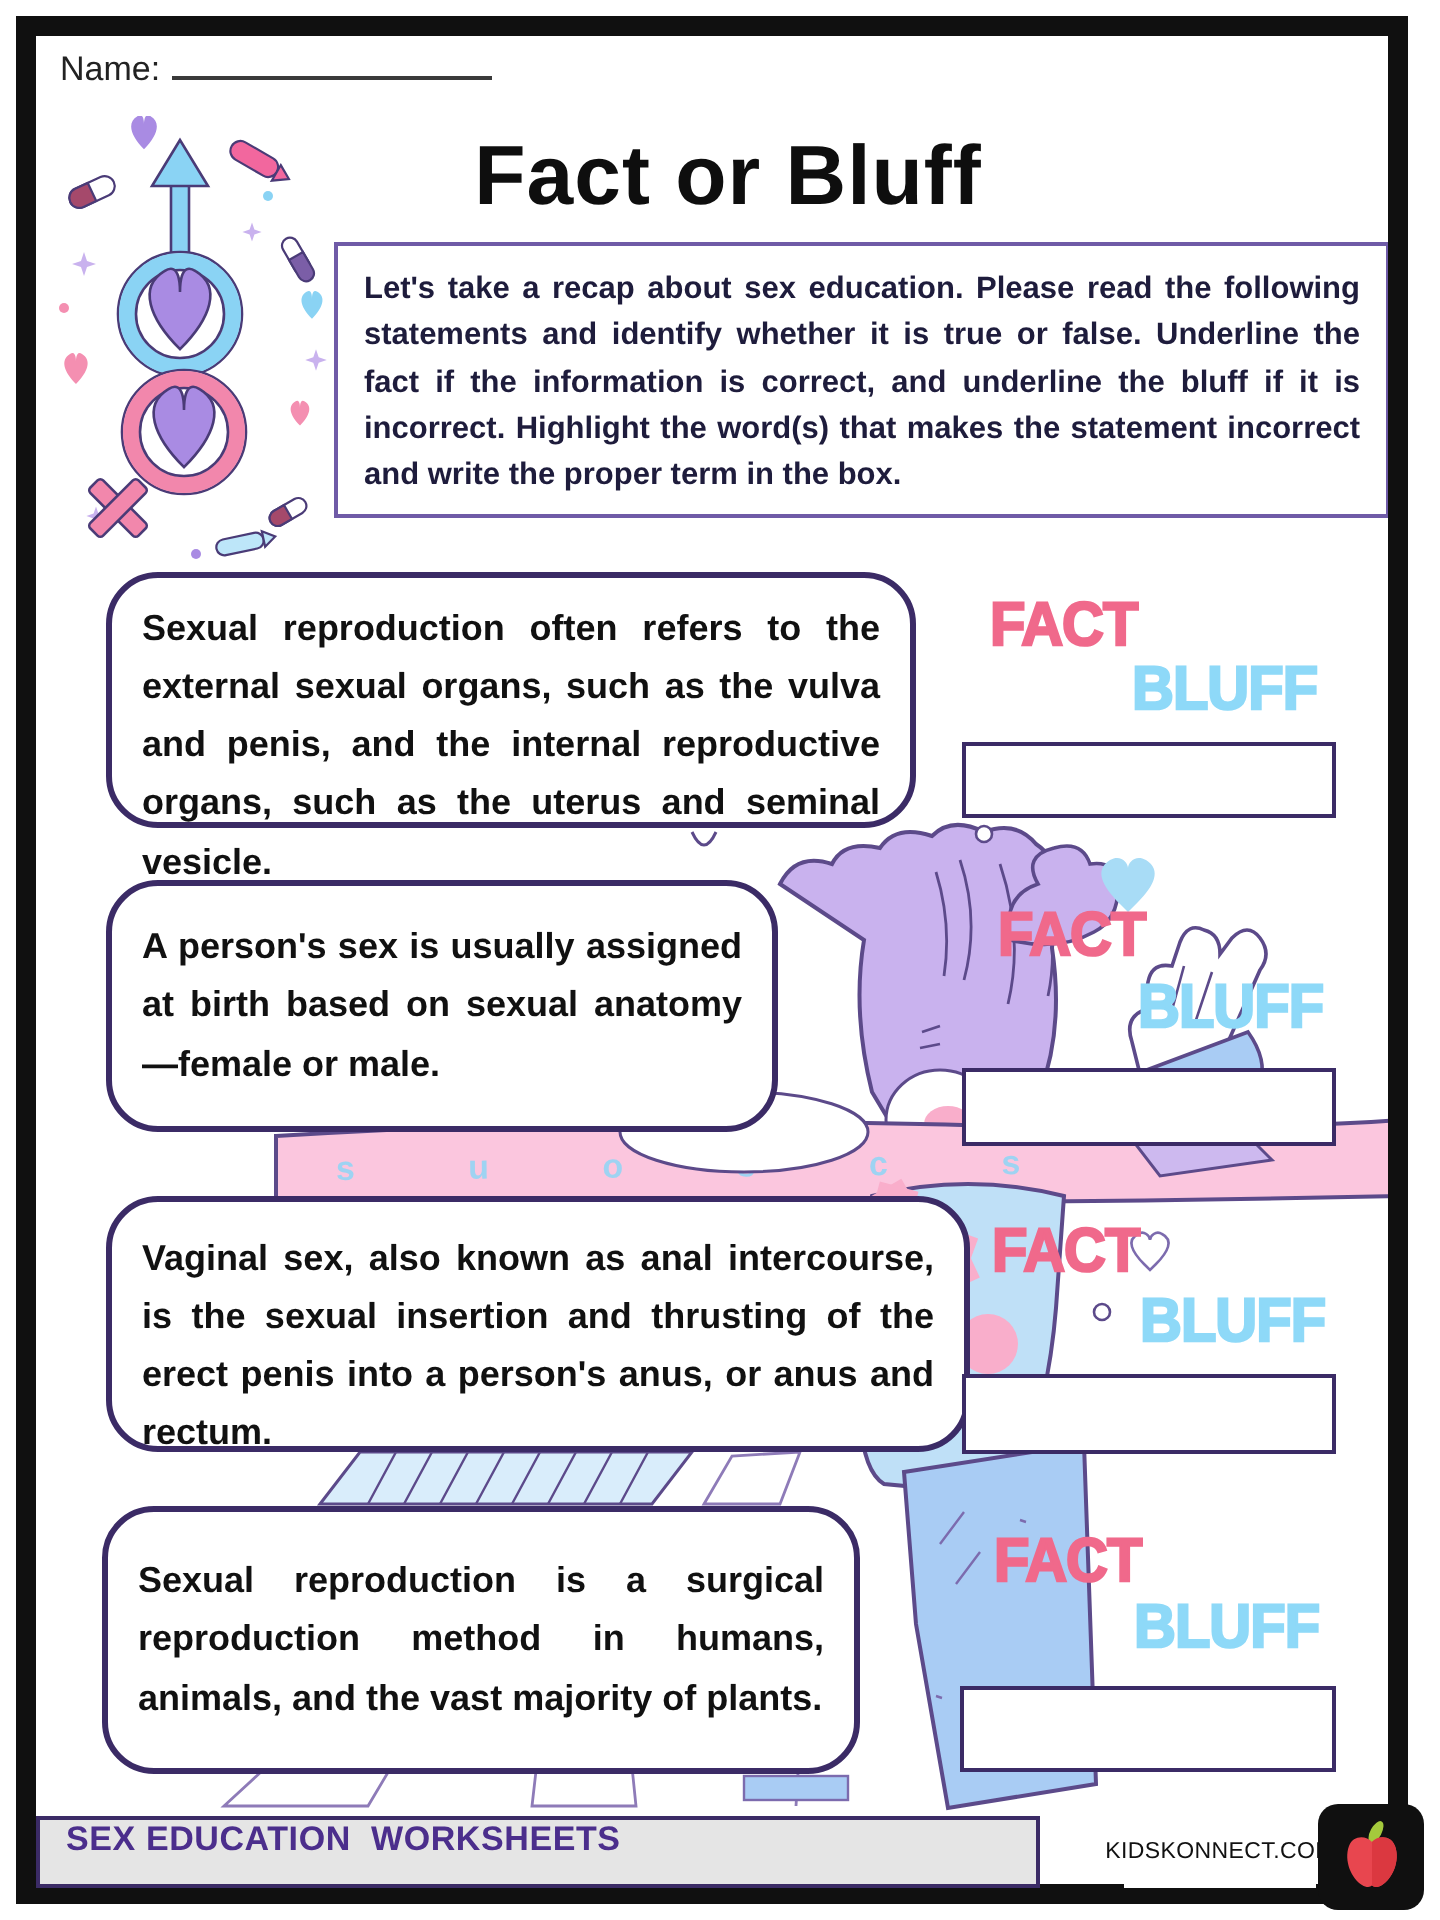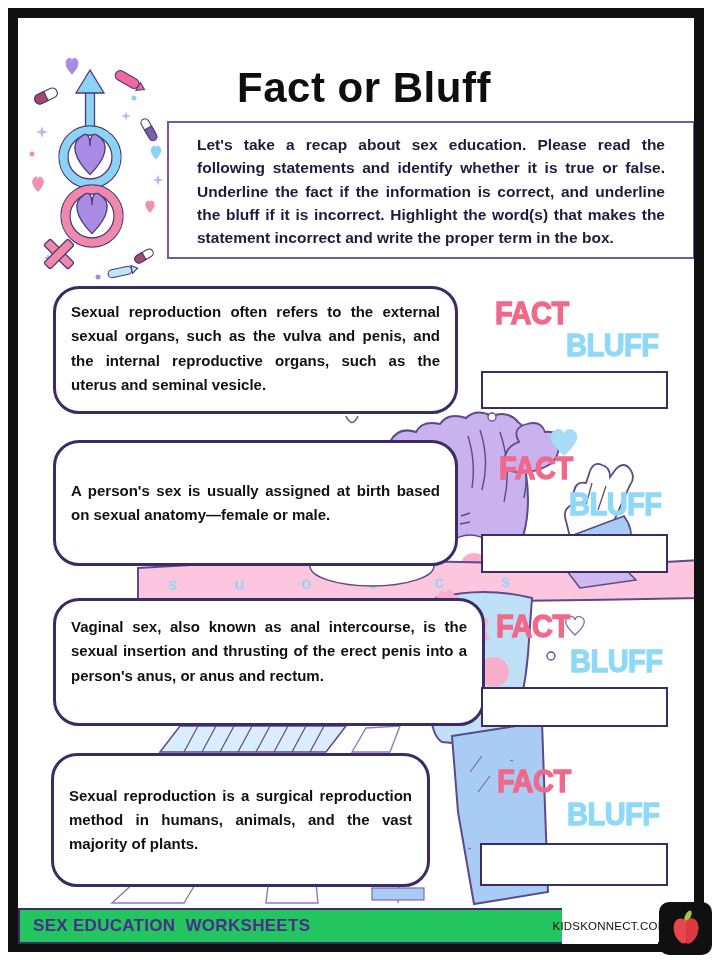--- a/index.html
+++ b/index.html
@@ -13,33 +13,33 @@
 
   
   #name-row{position:absolute;left:30px;top:24px;z-index:2;font-size:17px;color:#222;}
   #name-line{display:inline-block;width:160px;border-bottom:2px solid #3a3a3a;height:16px;margin-left:6px;}
   #title{position:absolute;left:0;top:64px;width:728px;text-align:center;z-index:2;
     font-size:42px;font-weight:bold;color:#0e0e0e;letter-spacing:0.5px;}
 
   #gender-icon{position:absolute;left:28px;top:58px;width:145px;height:225px;z-index:2;}
 
   #instructions{position:absolute;left:167px;top:121px;width:528px;height:138px;z-index:2;
-    border:2.5px solid #6F5BA7;background:#fff;padding:10px 28px;
+    border:2.5px solid #6F5BA7;background:#fff;padding:10px 13px;
     font-size:15.5px;font-weight:bold;line-height:1.5;color:#1E1C3C;text-align:justify;}
 
   
   #illus{position:absolute;left:0;top:0;width:720px;height:960px;z-index:1;}
 
   
   .stmt{position:absolute;background:#fff;border:3px solid #3B2B66;border-radius:26px;z-index:2;
-    font-size:15px;font-weight:bold;line-height:1.62;color:#111;text-align:justify;
+    font-size:18px;font-weight:bold;line-height:1.62;color:#111;text-align:justify;
     padding:11px 15px;}
   .stmt.center{display:flex;align-items:center;}
   #stmt-1{left:53px;top:286px;width:405px;height:128px;}
-  #stmt-2{left:53px;top:440px;width:405px;height:126px;}
+  #stmt-2{left:53px;top:440px;width:336px;height:126px;}
   #stmt-3{left:53px;top:598px;width:432px;height:128px;padding-top:14px;}
   #stmt-4{left:51px;top:753px;width:379px;height:134px;}
 
   
   .fb{position:absolute;z-index:2;font-weight:bold;font-size:29px;letter-spacing:-0.5px;
     -webkit-text-stroke:1.2px currentColor;transform:scaleY(1.06);transform-origin:left top;}
   .fact{color:#F0698B;}
   .bluff{color:#8ED9F8;}
   #fact-1{left:495px;top:296px}  #bluff-1{left:566px;top:328px}
   #fact-2{left:499px;top:451px}  #bluff-2{left:569px;top:487px}
@@ -48,37 +48,40 @@
 
   
   .ans{position:absolute;z-index:2;background:#fff;border:2.5px solid #3B2B66;
     font-size:15px;font-weight:bold;color:#1E1C3C;padding:4px 8px;}
   #ans-1{left:481px;top:371px;width:187px;height:38px;}
   #ans-2{left:481px;top:534px;width:187px;height:39px;}
   #ans-3{left:481px;top:687px;width:187px;height:40px;}
   #ans-4{left:480px;top:843px;width:188px;height:43px;}
 
   
-  #footer-bar{position:absolute;left:18px;top:908px;width:640px;height:36px;z-index:6;
-    background:#22c55e;border:2.5px solid #3B2B66;display:flex;align-items:center;}
+  #footer-bar{position:absolute;left:18px;top:908px;width:502px;height:36px;z-index:6;
+    background:#e5e5e5;border:2.5px solid #3B2B66;display:flex;align-items:flex-start;}
   #footer-title{font-size:17px;font-weight:bold;color:#4B2E8C;padding-left:13px;
     white-space:pre;letter-spacing:0.3px;}
   #site-label{position:absolute;left:562px;top:908px;width:96px;height:36px;z-index:6;
     display:flex;align-items:center;justify-content:center;font-size:11.5px;color:#111;
     background:#fff;letter-spacing:0.2px;}
   #logo{position:absolute;left:659px;top:902px;width:53px;height:53px;z-index:7;
     background:#101010;border-radius:10px;display:flex;align-items:center;justify-content:center;}
 </style>
 </head>
 <body>
 
 <div id="page">
 
   <div id="frame"></div>
 
+  <div id="name-row">
+    <span>Name:</span><span id="name-line"></span>
+  </div>
   <div id="title">Fact or Bluff</div>
 
   <svg id="gender-icon" viewBox="0 0 145 225">
     <defs>
       <path id="ht" d="M0,6 C-6,0 -8,-6 -3,-9 C0,-11 0,-6 0,-5 C0,-6 0,-11 3,-9 C8,-6 6,0 0,6 Z"></path>
       <path id="sp" d="M0,-6 L1.5,-1.5 L6,0 L1.5,1.5 L0,6 L-1.5,1.5 L-6,0 L-1.5,-1.5 Z"></path>
     </defs>
 
     <g stroke="#4A3B77" stroke-width="1.1">
       <g transform="rotate(-25 18 38)">

